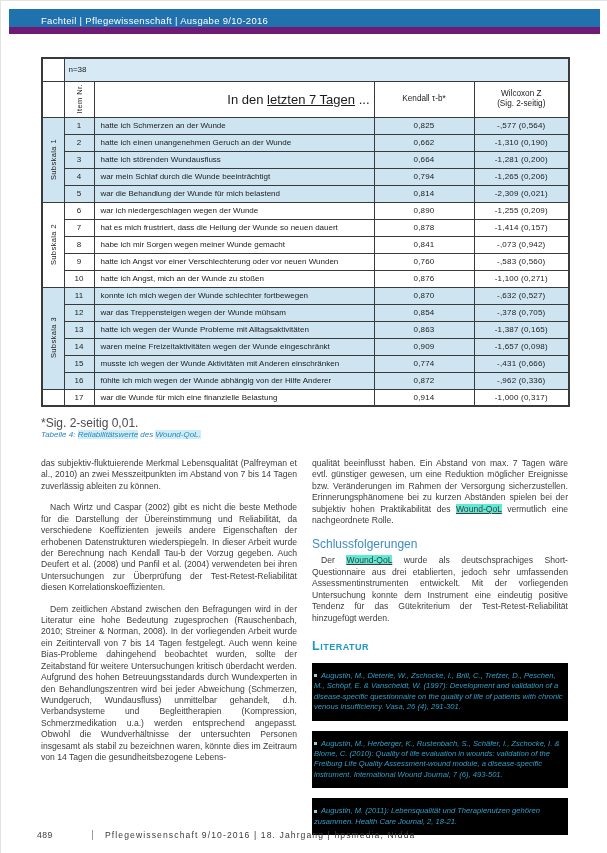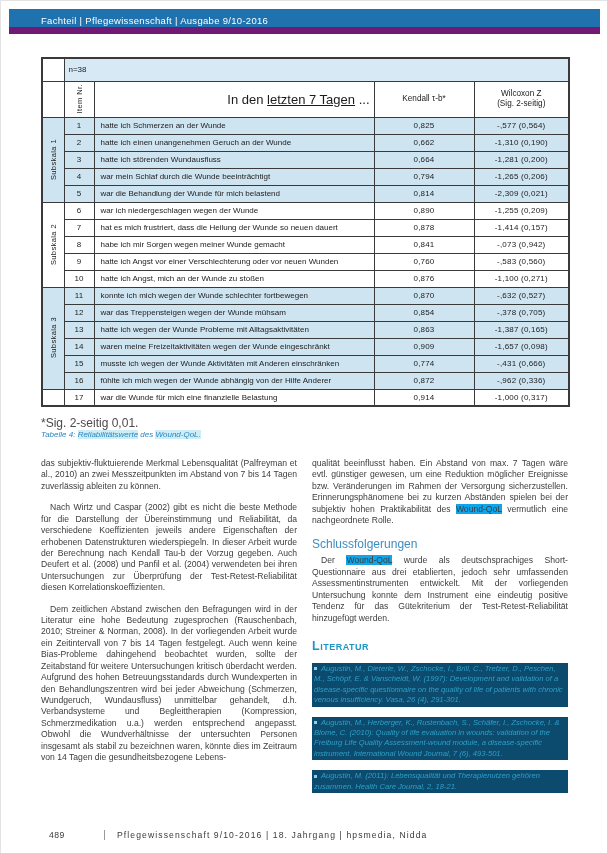--- a/index.html
+++ b/index.html
@@ -40,31 +40,31 @@
 
   .footnote { margin-top:9px; font-size:12px; color:#4a4a4a; }
   .caption { font-size:8px; font-style:italic; color:#2e86c1; }
   .cap-hl { background:#cdeef7; }
 
   
   .cols { display:flex; gap:15px; margin-top:19px; }
   .col { width:256px; font-size:8.6px; line-height:1.33; text-align:justify; color:#3c3c3c; }
   .col p { margin:0 0 10px 0; }
   .col p.ind { text-indent:9px; }
-  .hl { background:#0ea5e9; }
+  .hl { background:#5eead4;text-decoration:underline; }
   .subhead { color:#3d8dc1; font-size:12px; margin:2px 0 3px 0; }
   .lit-head { color:#1e96c8; font-weight:bold; font-variant:small-caps;
     font-size:12.5px; letter-spacing:0.5px; margin:14px 0 8px 0; }
   .ref { margin:0 0 7px 0; font-size:7.6px; line-height:1.38; font-style:italic;
-    color:#2f9fc6; background:#0c4a6e; text-align:left; padding:1px 2px; }
+    color:#2f9fc6; background:#000000; text-align:left; padding:8px 2px; }
   .ref-bullet { display:inline-block; width:3px; height:3px; background:#8fd0e4;
     margin-right:4px; vertical-align:middle; }
 
   
-  .footer { position:absolute; left:48px; bottom:13px; width:527px;
+  .footer { position:absolute; left:36px; bottom:13px; width:527px;
     display:flex; align-items:baseline; font-size:8.6px; color:#3a3a3a; }
   .footer .pagenum { width:55px; letter-spacing:0.5px; }
   .footer .journal { border-left:1px solid #9a9a9a; padding-left:12px;
     letter-spacing:1.1px; }
 </style>
 </head>
 <body>
 
 <div class="topbar">
   <span>Fachteil | Pflegewissenschaft | Ausgabe 9/10-2016</span>

